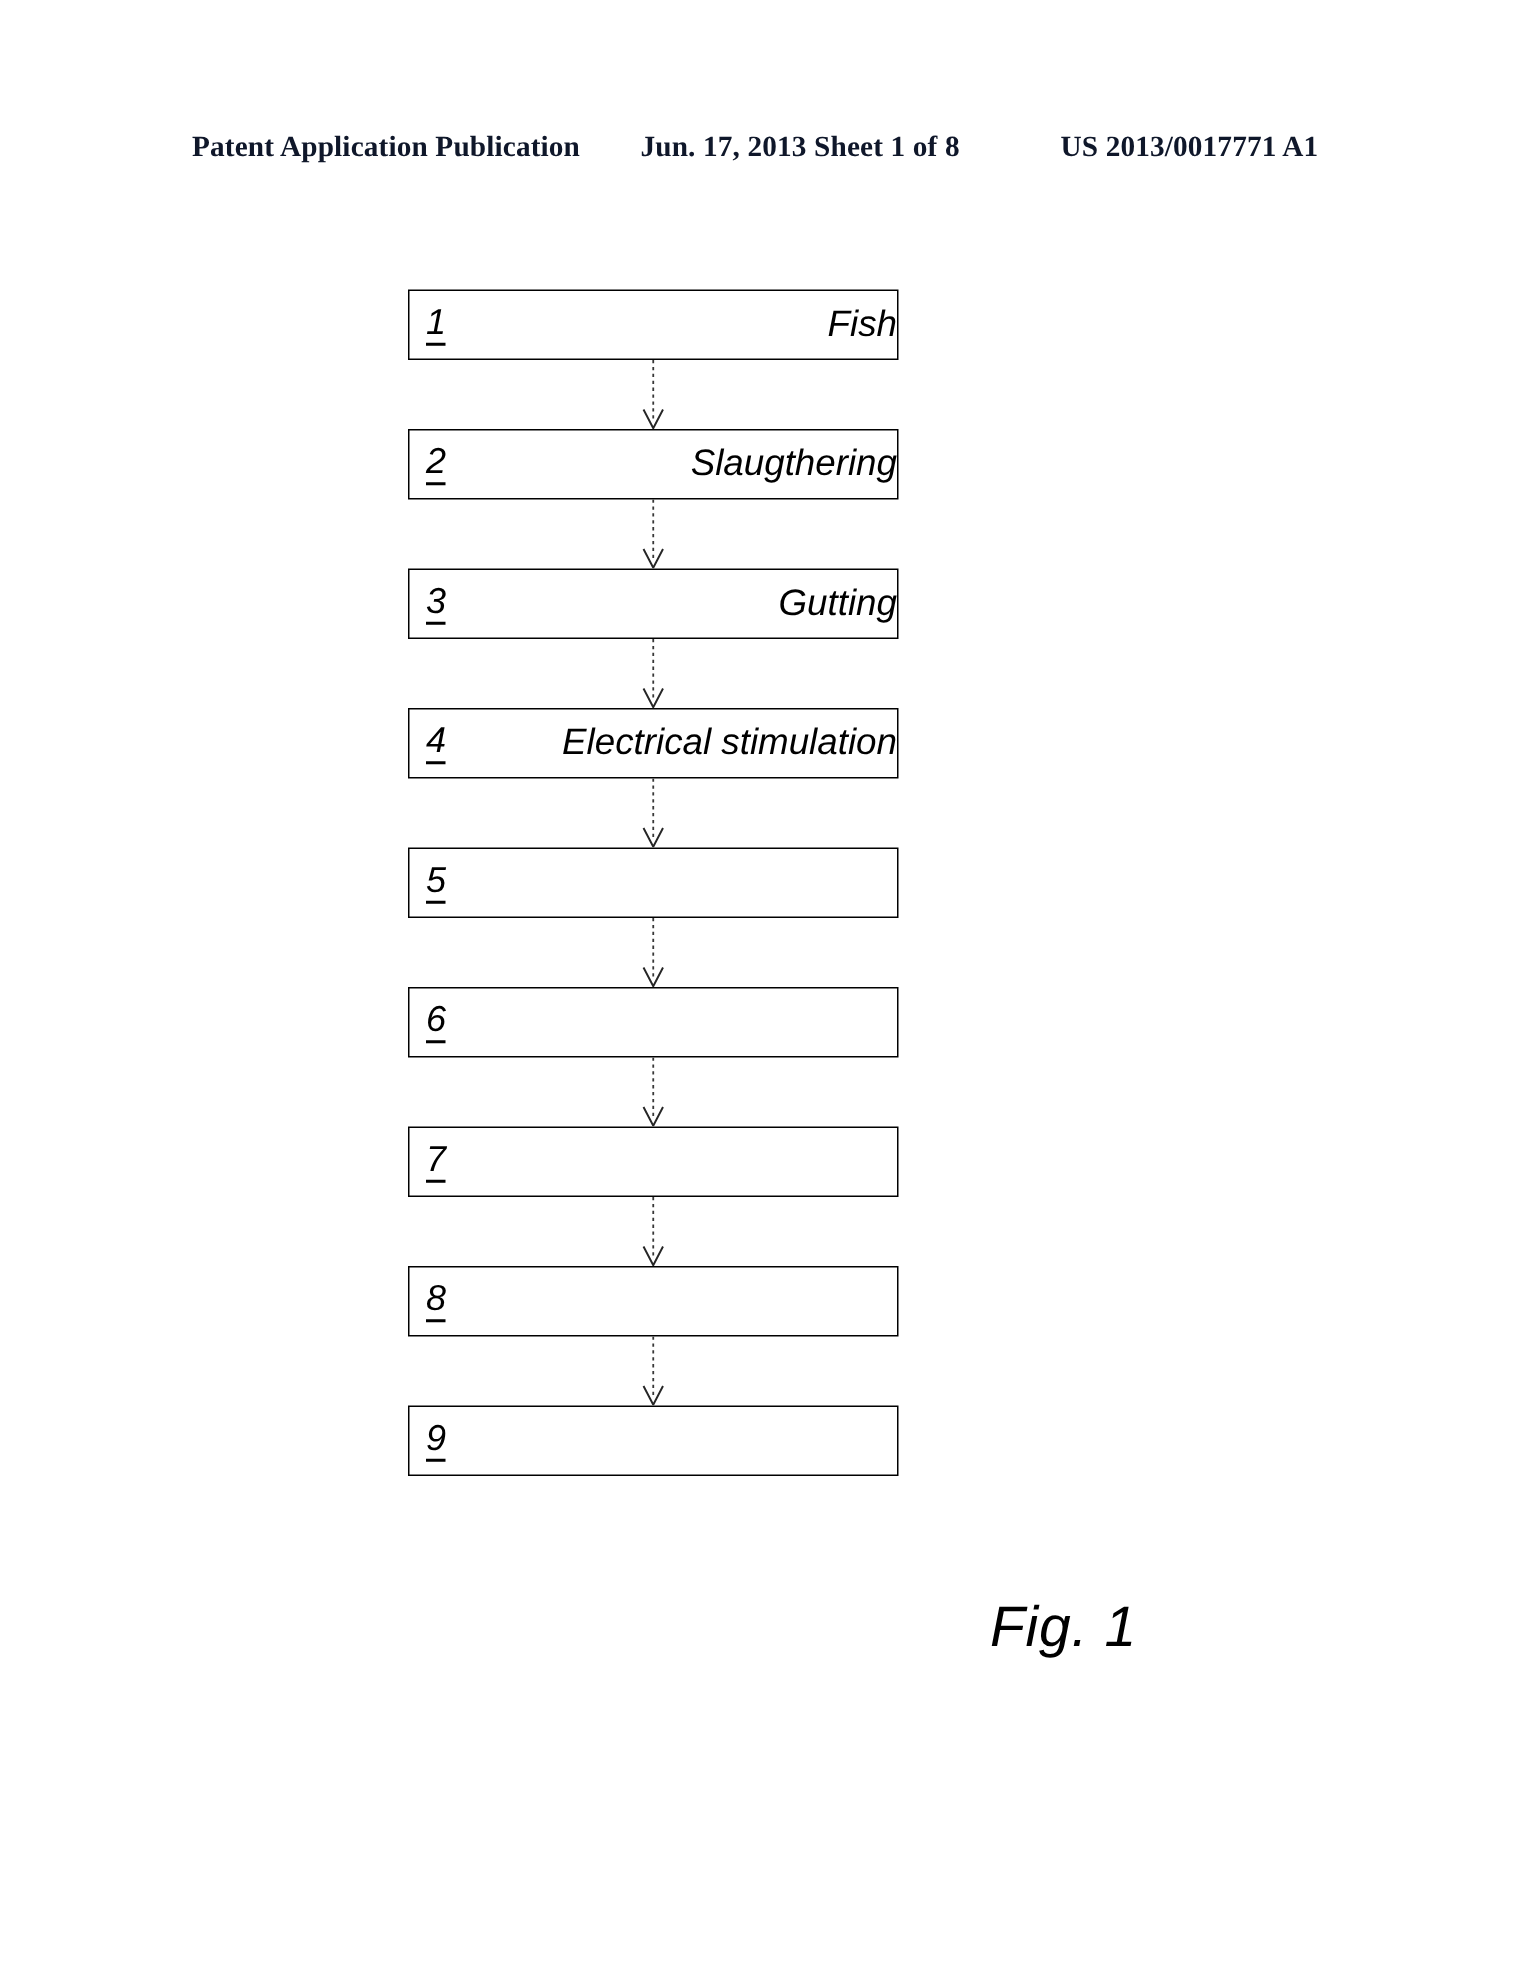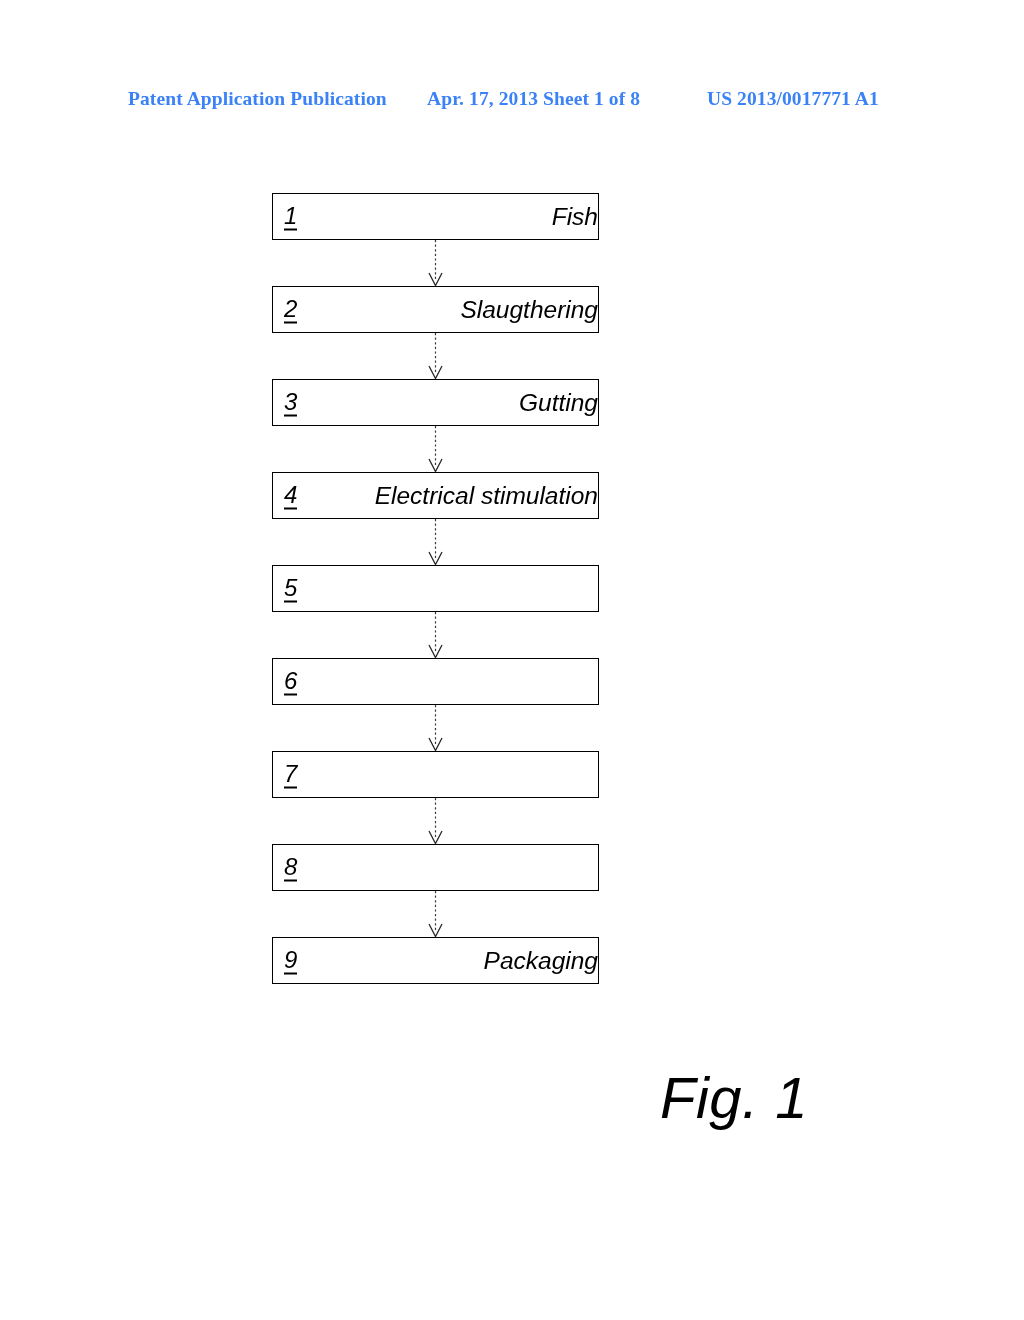--- a/index.html
+++ b/index.html
@@ -18,21 +18,21 @@
   
   #patent-header {
     position: absolute;
     top: 88px;
     left: 0;
     width: 867px;
     height: 26px;
     font-family: "Liberation Serif", serif;
     font-weight: bold;
     font-size: 19.5px;
-    color: #3b82f6;
+    color: #0f172a;
     letter-spacing: 0.1px;
     white-space: nowrap;
   }
   #patent-header .hdr-left {
     position: absolute;
     left: 128px;
     top: 0;
   }
   #patent-header .hdr-mid {
     position: absolute;
@@ -105,32 +105,32 @@
     display: block;
   }
 
   
   #figure-caption {
     position: absolute;
     left: 660px;
     top: 1064px;
     font-family: "Liberation Sans", sans-serif;
     font-style: italic;
-    font-size: 58px;
+    font-size: 38px;
     color: #000000;
     white-space: nowrap;
     letter-spacing: 0.5px;
   }
 </style>
 </head>
 <body>
 
 <div id="patent-header">
   <span class="hdr-left">Patent Application Publication</span>
-  <span class="hdr-mid">Apr. 17, 2013  Sheet 1 of 8</span>
+  <span class="hdr-mid">Jun. 17, 2013  Sheet 1 of 8</span>
   <span class="hdr-right">US 2013/0017771 A1</span>
 </div>
 
 <div id="flowchart">
     <div class="flow-step">
       <span class="step-number">1</span>
       <span class="step-label">Fish</span>
     </div>
     <div class="flow-connector">
       <svg width="327" height="46" viewBox="0 0 327 46">
@@ -199,17 +199,16 @@
       <span class="step-number">8</span>
     </div>
     <div class="flow-connector">
       <svg width="327" height="46" viewBox="0 0 327 46">
         <line x1="163.5" y1="0" x2="163.5" y2="40" stroke="#000000" stroke-width="1.2" stroke-dasharray="2.2 2.4" opacity="0.78"></line>
         <path d="M 157 33 L 163.5 45.5 L 170 33" fill="none" stroke="#000000" stroke-width="1.3" stroke-linecap="butt" stroke-linejoin="miter" opacity="0.85"></path>
       </svg>
     </div>
     <div class="flow-step">
       <span class="step-number">9</span>
-      <span class="step-label">Packaging</span>
     </div>
   </div>
 
 <div id="figure-caption">Fig. 1</div>
 
 </body></html>

